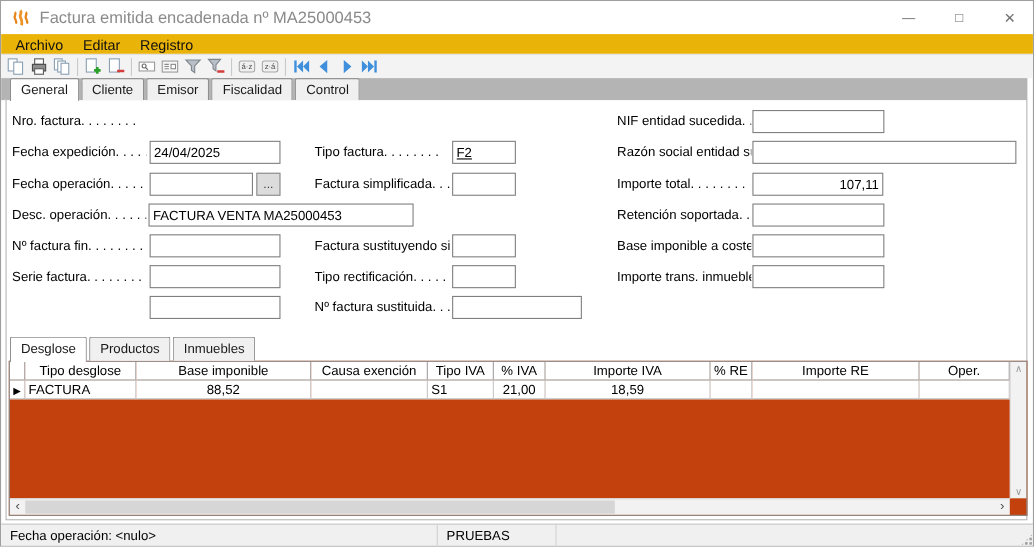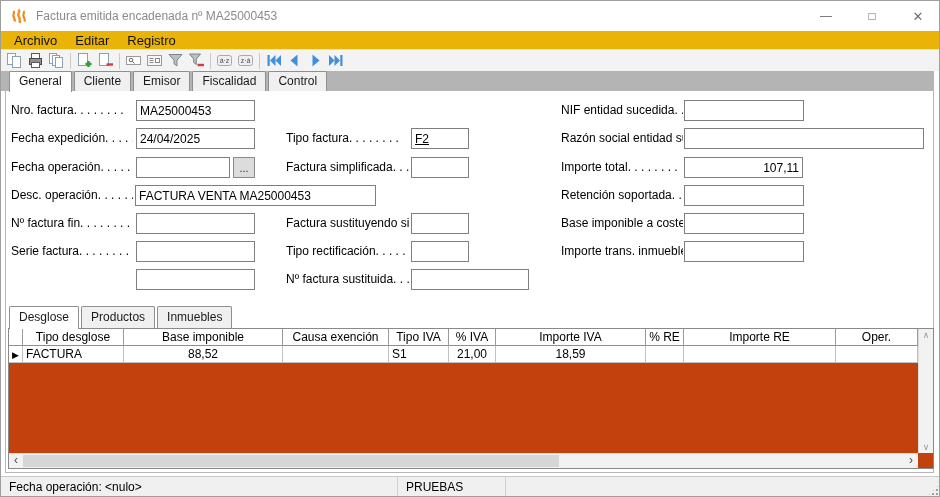--- a/index.html
+++ b/index.html
@@ -7,21 +7,21 @@
   body { font-family: "Liberation Sans", sans-serif; }
 
   .window {
     position: relative; width: 940px; height: 497px;
     background: #ffffff; border: 1px solid #9e9e9e; overflow: hidden;
   }
 
   
   .titlebar { position:absolute; left:0; top:0; width:940px; height:30px; background:#fff; display:flex; align-items:center; }
   .app-icon { margin-left:9px; width:18px; height:16px; flex:0 0 auto; }
-  .title-text { margin-left:8px; font-size:12px; color:#8a8a8a; white-space:nowrap; }
+  .title-text { margin-left:8px; font-size:15px; color:#8a8a8a; white-space:nowrap; }
   .win-controls { position:absolute; right:0; top:0; height:30px; display:flex; }
   .win-btn { width:46px; height:30px; display:flex; align-items:center; justify-content:center; color:#6e6e6e; font-size:12px; cursor:default; }
   .win-btn.close { font-size:13px; }
 
   
   .menubar { position:absolute; left:0; top:30px; width:940px; height:18px; background:#eab308; display:flex; align-items:center; padding-left:4px; }
   .menu-item { font-size:13px; color:#111; padding:0 9px; }
 
   
   .toolbar { position:absolute; left:0; top:48px; width:940px; height:22px; background:#f3f3f3; border-top:1px solid #e2e2e2; display:flex; align-items:center; padding-left:3px; }
@@ -215,21 +215,20 @@
     <div class="tab active">General</div>
     <div class="tab">Cliente</div>
     <div class="tab">Emisor</div>
     <div class="tab">Fiscalidad</div>
     <div class="tab">Control</div>
   </div>
 
   <div class="page"></div>
 
   <div class="flabel" style="left:10px; top:99px; width:122px;">Nro. factura. . . . . . . .</div>
-  <input class="tb" style="left: 135px; top: 99px; width: 119px;" value="MA25000453">
   <div class="flabel" style="left:10px; top:127px; width:122px;">Fecha expedición. . . . .</div>
   <input class="tb" style="left: 135px; top: 127px; width: 119px;" value="24/04/2025">
   <div class="flabel" style="left:10px; top:156px; width:122px;">Fecha operación. . . . . .</div>
   <input class="tb" style="left: 135px; top: 156px; width: 94px;" value="">
   <button class="browse-btn" style="left:232px; top:156px;">...</button>
   <div class="flabel" style="left:10px; top:184px; width:122px;">Desc. operación. . . . . .</div>
   <input class="tb" style="left: 134px; top: 184px; width: 241px;" value="FACTURA VENTA MA25000453">
   <div class="flabel" style="left:10px; top:212px; width:122px;">Nº factura fin. . . . . . . .</div>
   <input class="tb" style="left: 135px; top: 212px; width: 119px;" value="">
   <div class="flabel" style="left:10px; top:240px; width:122px;">Serie factura. . . . . . . .</div>

